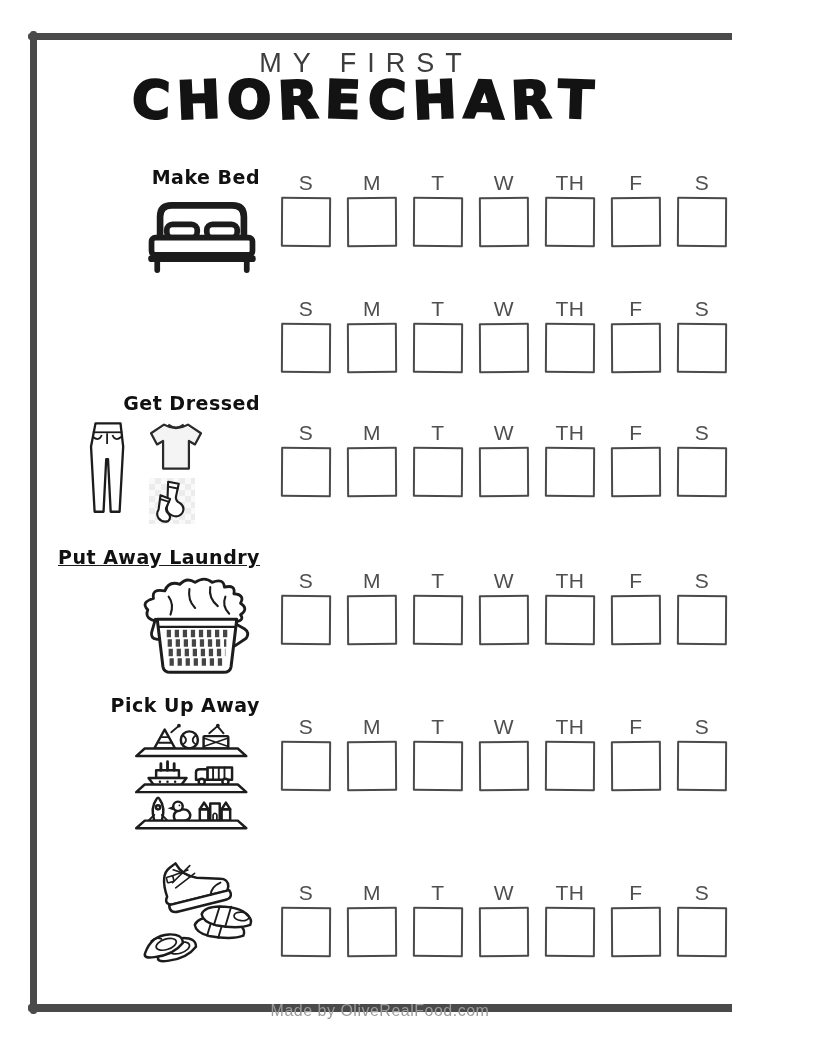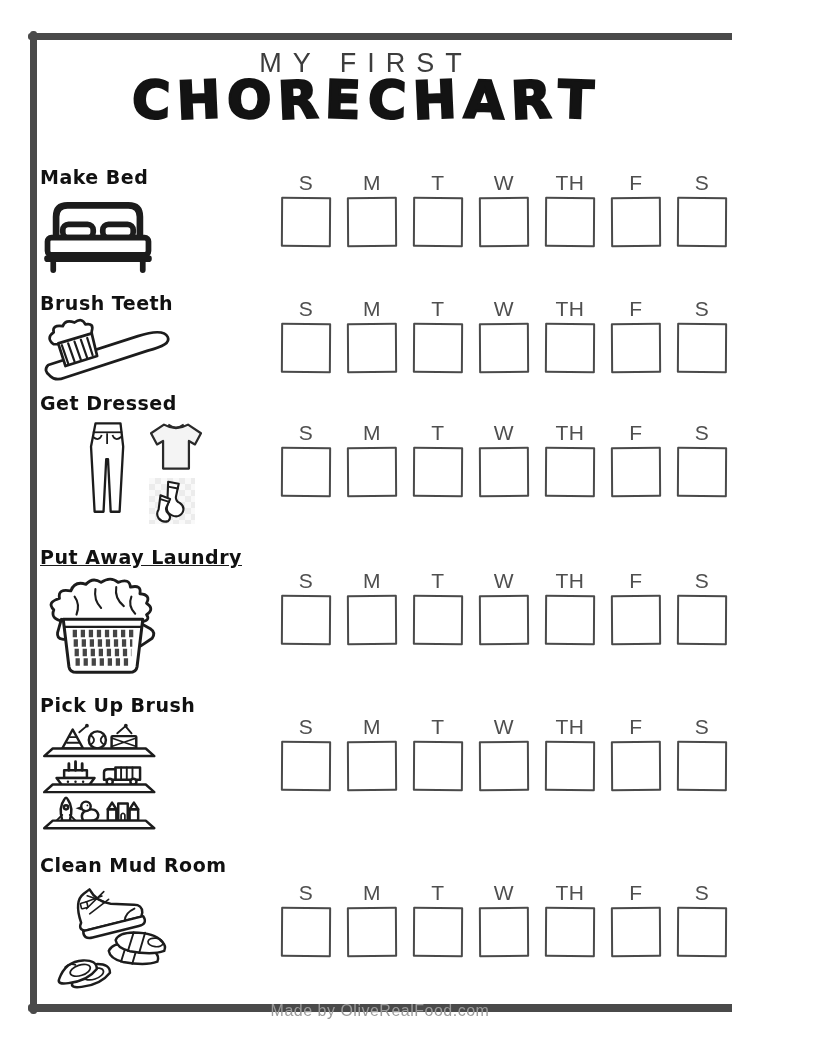--- a/index.html
+++ b/index.html
@@ -16,21 +16,21 @@
   
   .title-top{position:absolute;left:0;right:0;top:48px;text-align:center;
              font-size:27px;font-weight:300;letter-spacing:11px;color:#3d3d3d;}
   .title-main{position:absolute;left:0;right:0;top:70px;text-align:center;
               font-family:"DejaVu Sans",sans-serif;font-size:52px;font-weight:900;
               letter-spacing:7px;word-spacing:30px;color:#131313;
               -webkit-text-stroke:2.4px #131313;}
   .title-main span{display:inline-block;}
 
   
-  .chore-head{position:absolute;left:40px;width:220px;text-align:left;}
+  .chore-head{position:absolute;left:40px;width:220px;text-align:right;}
   .chore-label{font-family:"DejaVu Sans",sans-serif;font-weight:700;font-size:19px;
                letter-spacing:0.5px;color:#111;margin-bottom:4px;}
   .icon{display:inline-block;vertical-align:top;}
 
   .dressed-cluster{position:relative;width:134px;height:106px;margin:2px auto 0;}
   .dressed-cluster .pants{position:absolute;left:0;top:0;}
   .dressed-cluster .shirt{position:absolute;left:62px;top:2px;}
   .dressed-cluster .socks-wrap{position:absolute;left:66px;top:60px;width:46px;height:46px;
       background:repeating-conic-gradient(#ececec 0% 25%, #f9f9f9 0% 50%) 0 0/12px 12px;}
 
@@ -107,31 +107,20 @@
       <div class="day-col">
         <div class="day-header">F</div>
         <div class="day-checkbox"></div>
       </div>
       <div class="day-col">
         <div class="day-header">S</div>
         <div class="day-checkbox"></div>
       </div>
     </div>
 
-  <div class="chore-head head-2">
-    <div class="chore-label">Brush Teeth</div>
-    <svg class="icon" width="136" height="67" viewBox="0 0 150 74">
-      <g fill="#fff" stroke="#1c1c1c" stroke-width="3" stroke-linejoin="round" stroke-linecap="round">
-        <path d="M11,64 Q3,58 9,52 L108,20 Q136,11 141,21 Q145,30 119,36 L27,66 Q17,70 11,64 Z"></path>
-        <path d="M15,29 Q6,22 15,16 Q13,7 25,9 Q28,1 38,5 Q46,-1 50,7 Q60,5 57,15 L57,18 L20,29 Z"></path>
-        <path d="M20,28 L57,17 L63,42 L28,53 Z"></path>
-        <path d="M24,30 L31,50 M31,28 L38,48 M38,26 L45,46 M45,24 L52,44 M52,22 L58,41" fill="none" stroke-width="2.4"></path>
-      </g>
-    </svg>
-  </div>
   <div class="week-grid grid-2">
       <div class="day-col">
         <div class="day-header">S</div>
         <div class="day-checkbox"></div>
       </div>
       <div class="day-col">
         <div class="day-header">M</div>
         <div class="day-checkbox"></div>
       </div>
       <div class="day-col">
@@ -261,21 +250,21 @@
         <div class="day-header">F</div>
         <div class="day-checkbox"></div>
       </div>
       <div class="day-col">
         <div class="day-header">S</div>
         <div class="day-checkbox"></div>
       </div>
     </div>
 
   <div class="chore-head head-5">
-    <div class="chore-label">Pick Up Brush</div>
+    <div class="chore-label">Pick Up Away</div>
     <svg class="icon" width="128" height="112" viewBox="0 0 132 118">
       <g fill="#fff" stroke="#1c1c1c" stroke-width="2.6" stroke-linejoin="round" stroke-linecap="round">
 
         <path d="M22,30 L44,30 L33,10 Z"></path>
         <path d="M27,24 H40 M30,18 H37" fill="none" stroke-width="2"></path>
         <path d="M40,13 L47,7" fill="none" stroke-width="2"></path>
           <circle cx="48" cy="6" r="2" fill="#1c1c1c" stroke="none"></circle>
         <circle cx="59" cy="21" r="9"></circle>
         <path d="M52,16 Q59,21 52,26 M66,16 Q59,21 66,26" fill="none" stroke-width="1.8"></path>
         <rect x="74" y="17" width="26" height="13" rx="1"></rect>
@@ -338,21 +327,20 @@
         <div class="day-header">F</div>
         <div class="day-checkbox"></div>
       </div>
       <div class="day-col">
         <div class="day-header">S</div>
         <div class="day-checkbox"></div>
       </div>
     </div>
 
   <div class="chore-head head-6">
-    <div class="chore-label">Clean Mud Room</div>
     <svg class="icon" width="134" height="116" viewBox="0 0 140 122">
       <g fill="#fff" stroke="#1c1c1c" stroke-width="2.6" stroke-linejoin="round" stroke-linecap="round">
 
         <g transform="rotate(-14 70 30)">
           <path d="M40,38 Q38,14 50,9 L57,6 Q61,21 75,26 L98,33 Q107,35 105,43 L103,47 H42 Q35,44 40,38 Z"></path>
           <path d="M40,47 Q38,56 48,56 H98 Q108,56 105,47 Z"></path>
           <path d="M85,47 Q87,39 98,37" fill="none" stroke-width="2"></path>
           <path d="M53,12 L70,23 M50,18 L68,16 M49,25 L71,12 M51,31 L74,21" fill="none" stroke-width="1.7"></path>
           <rect x="44" y="18" width="7" height="6" rx="1" stroke-width="1.7"></rect>
         </g>

